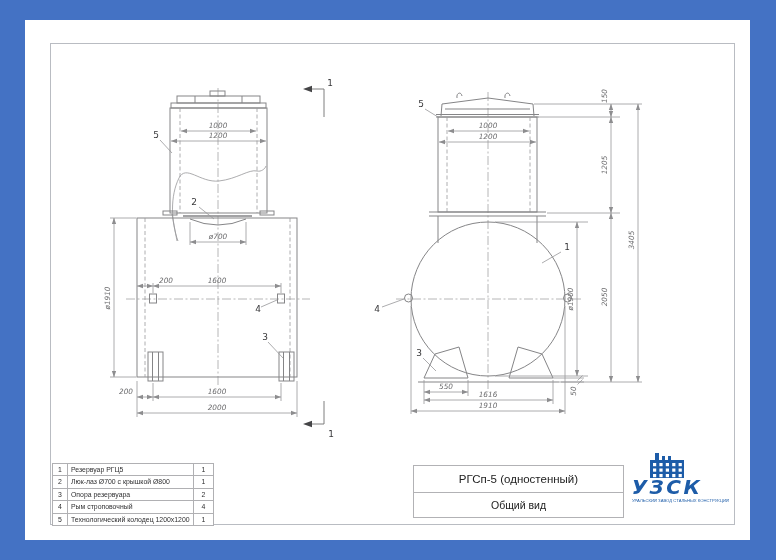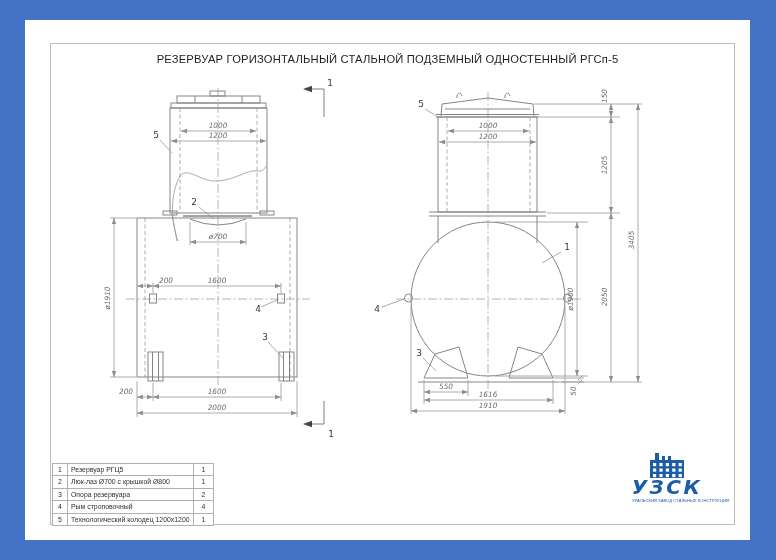--- a/index.html
+++ b/index.html
@@ -51,21 +51,20 @@
   .logo .icon{display:block;margin:0 auto;}
   .logo .abbr{font-family:"DejaVu Sans",sans-serif;font-size:20px;font-weight:bold;letter-spacing:2.5px;line-height:19px;font-style:italic;}
   .logo .tag{font-size:5.4px;transform:scale(0.78);transform-origin:50% 0;white-space:nowrap;margin-top:1px;}
 </style>
 </head>
 <body>
 
 <div class="page">
   <div class="frame"></div>
 
-  <div class="title">РЕЗЕРВУАР ГОРИЗОНТАЛЬНЫЙ СТАЛЬНОЙ ПОДЗЕМНЫЙ ОДНОСТЕННЫЙ РГСп-5</div>
 
   <svg class="drawing" width="725" height="520" viewBox="25 20 725 520">
     <defs>
       <marker id="ar" markerWidth="8" markerHeight="8" refX="7.6" refY="4" orient="auto-start-reverse" viewBox="0 0 8 8">
         <path d="M0 1.3 L8 4 L0 6.7 Z" fill="#8d8d8f"></path>
       </marker>
     </defs>
 
     <g>
       <polyline class="sec" points="324,117 324,89 310,89"></polyline>
@@ -257,20 +256,24 @@
       <div class="cell name">Рым строповочный</div>
       <div class="cell qty">4</div>
     </div>
     <div class="row">
       <div class="cell num">5</div>
       <div class="cell name">Технологический колодец 1200x1200</div>
       <div class="cell qty">1</div>
     </div>
   </div>
 
+  <div class="tblock">
+    <div class="r1">РГСп-5 (одностенный)</div>
+    <div class="r2">Общий вид</div>
+  </div>
 
   <div class="logo">
     <svg class="icon" width="36" height="28" viewBox="0 0 36 28">
       <path d="M1 28 L1 10 L6 10 L6 3 L10 3 L10 10 L13 10 L13 6 L16 6 L16 10 L19 10 L19 6 L22 6 L22 10 L35 10 L35 28 Z" fill="#1d5ca8"></path>
       <g fill="#ffffff">
         <rect x="4" y="13" width="3.2" height="3.2"></rect>
           <rect x="10.4" y="13" width="3.2" height="3.2"></rect>
           <rect x="16.8" y="13" width="3.2" height="3.2"></rect>
           <rect x="23.2" y="13" width="3.2" height="3.2"></rect>
           <rect x="29.6" y="13" width="3.2" height="3.2"></rect>

